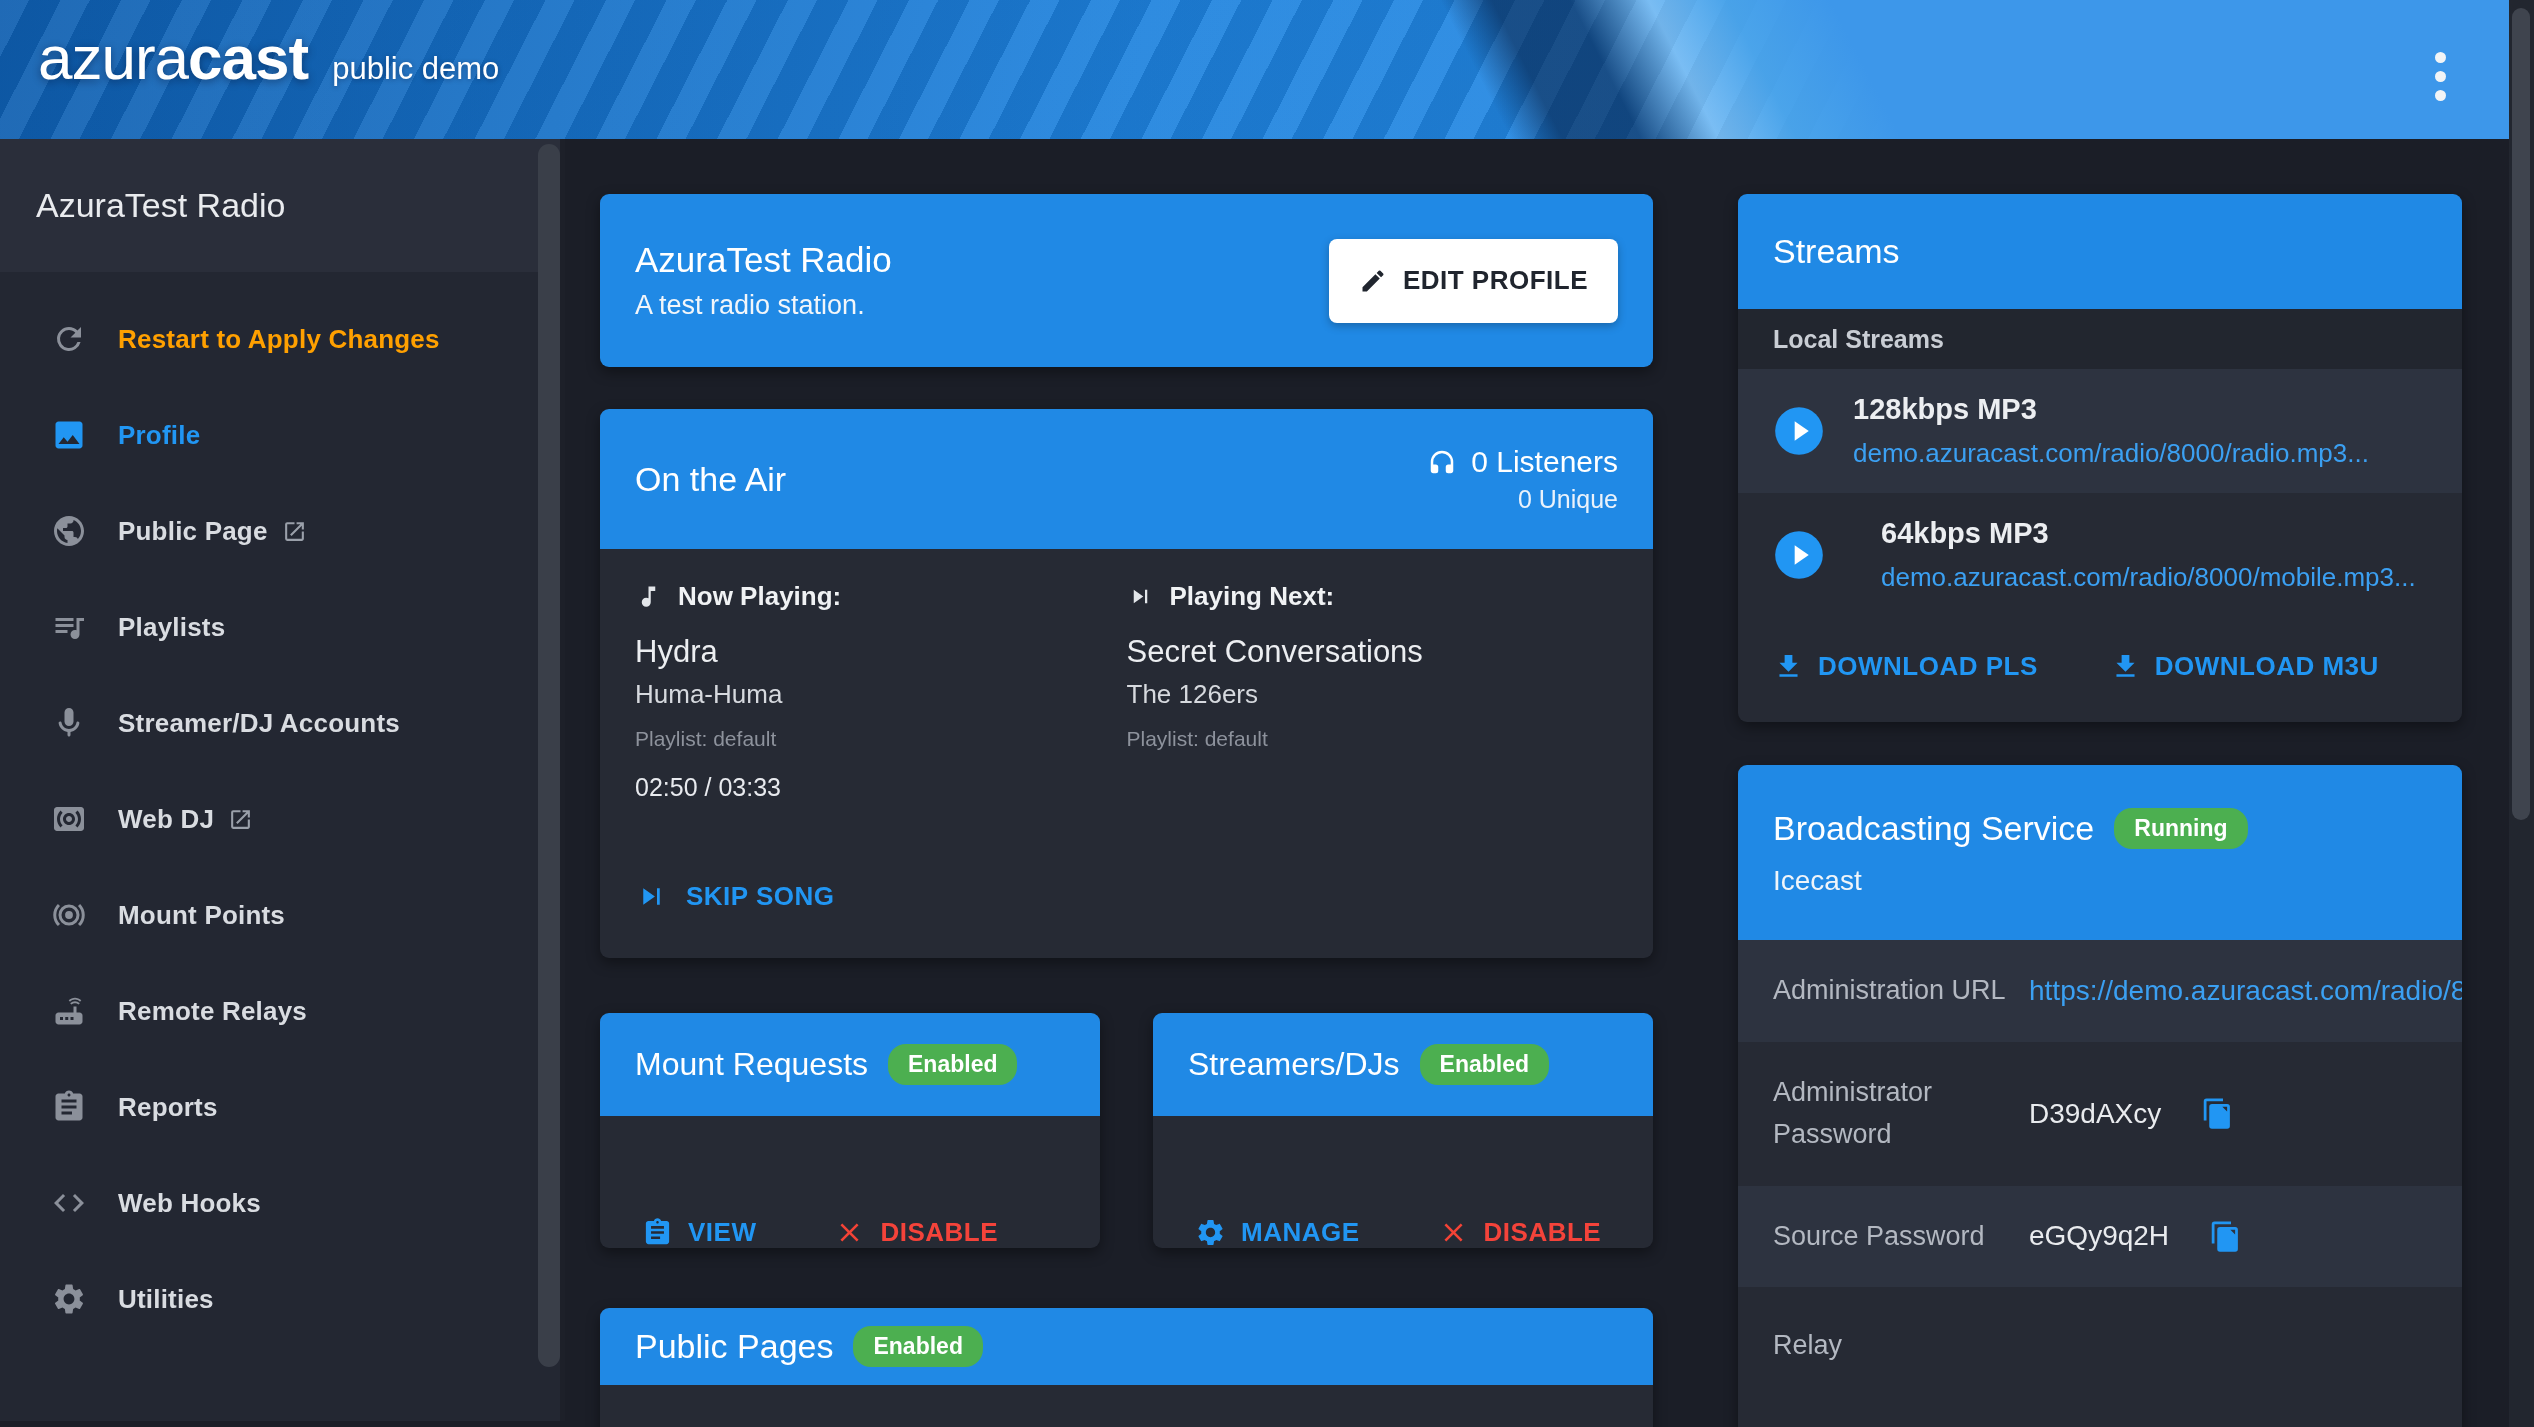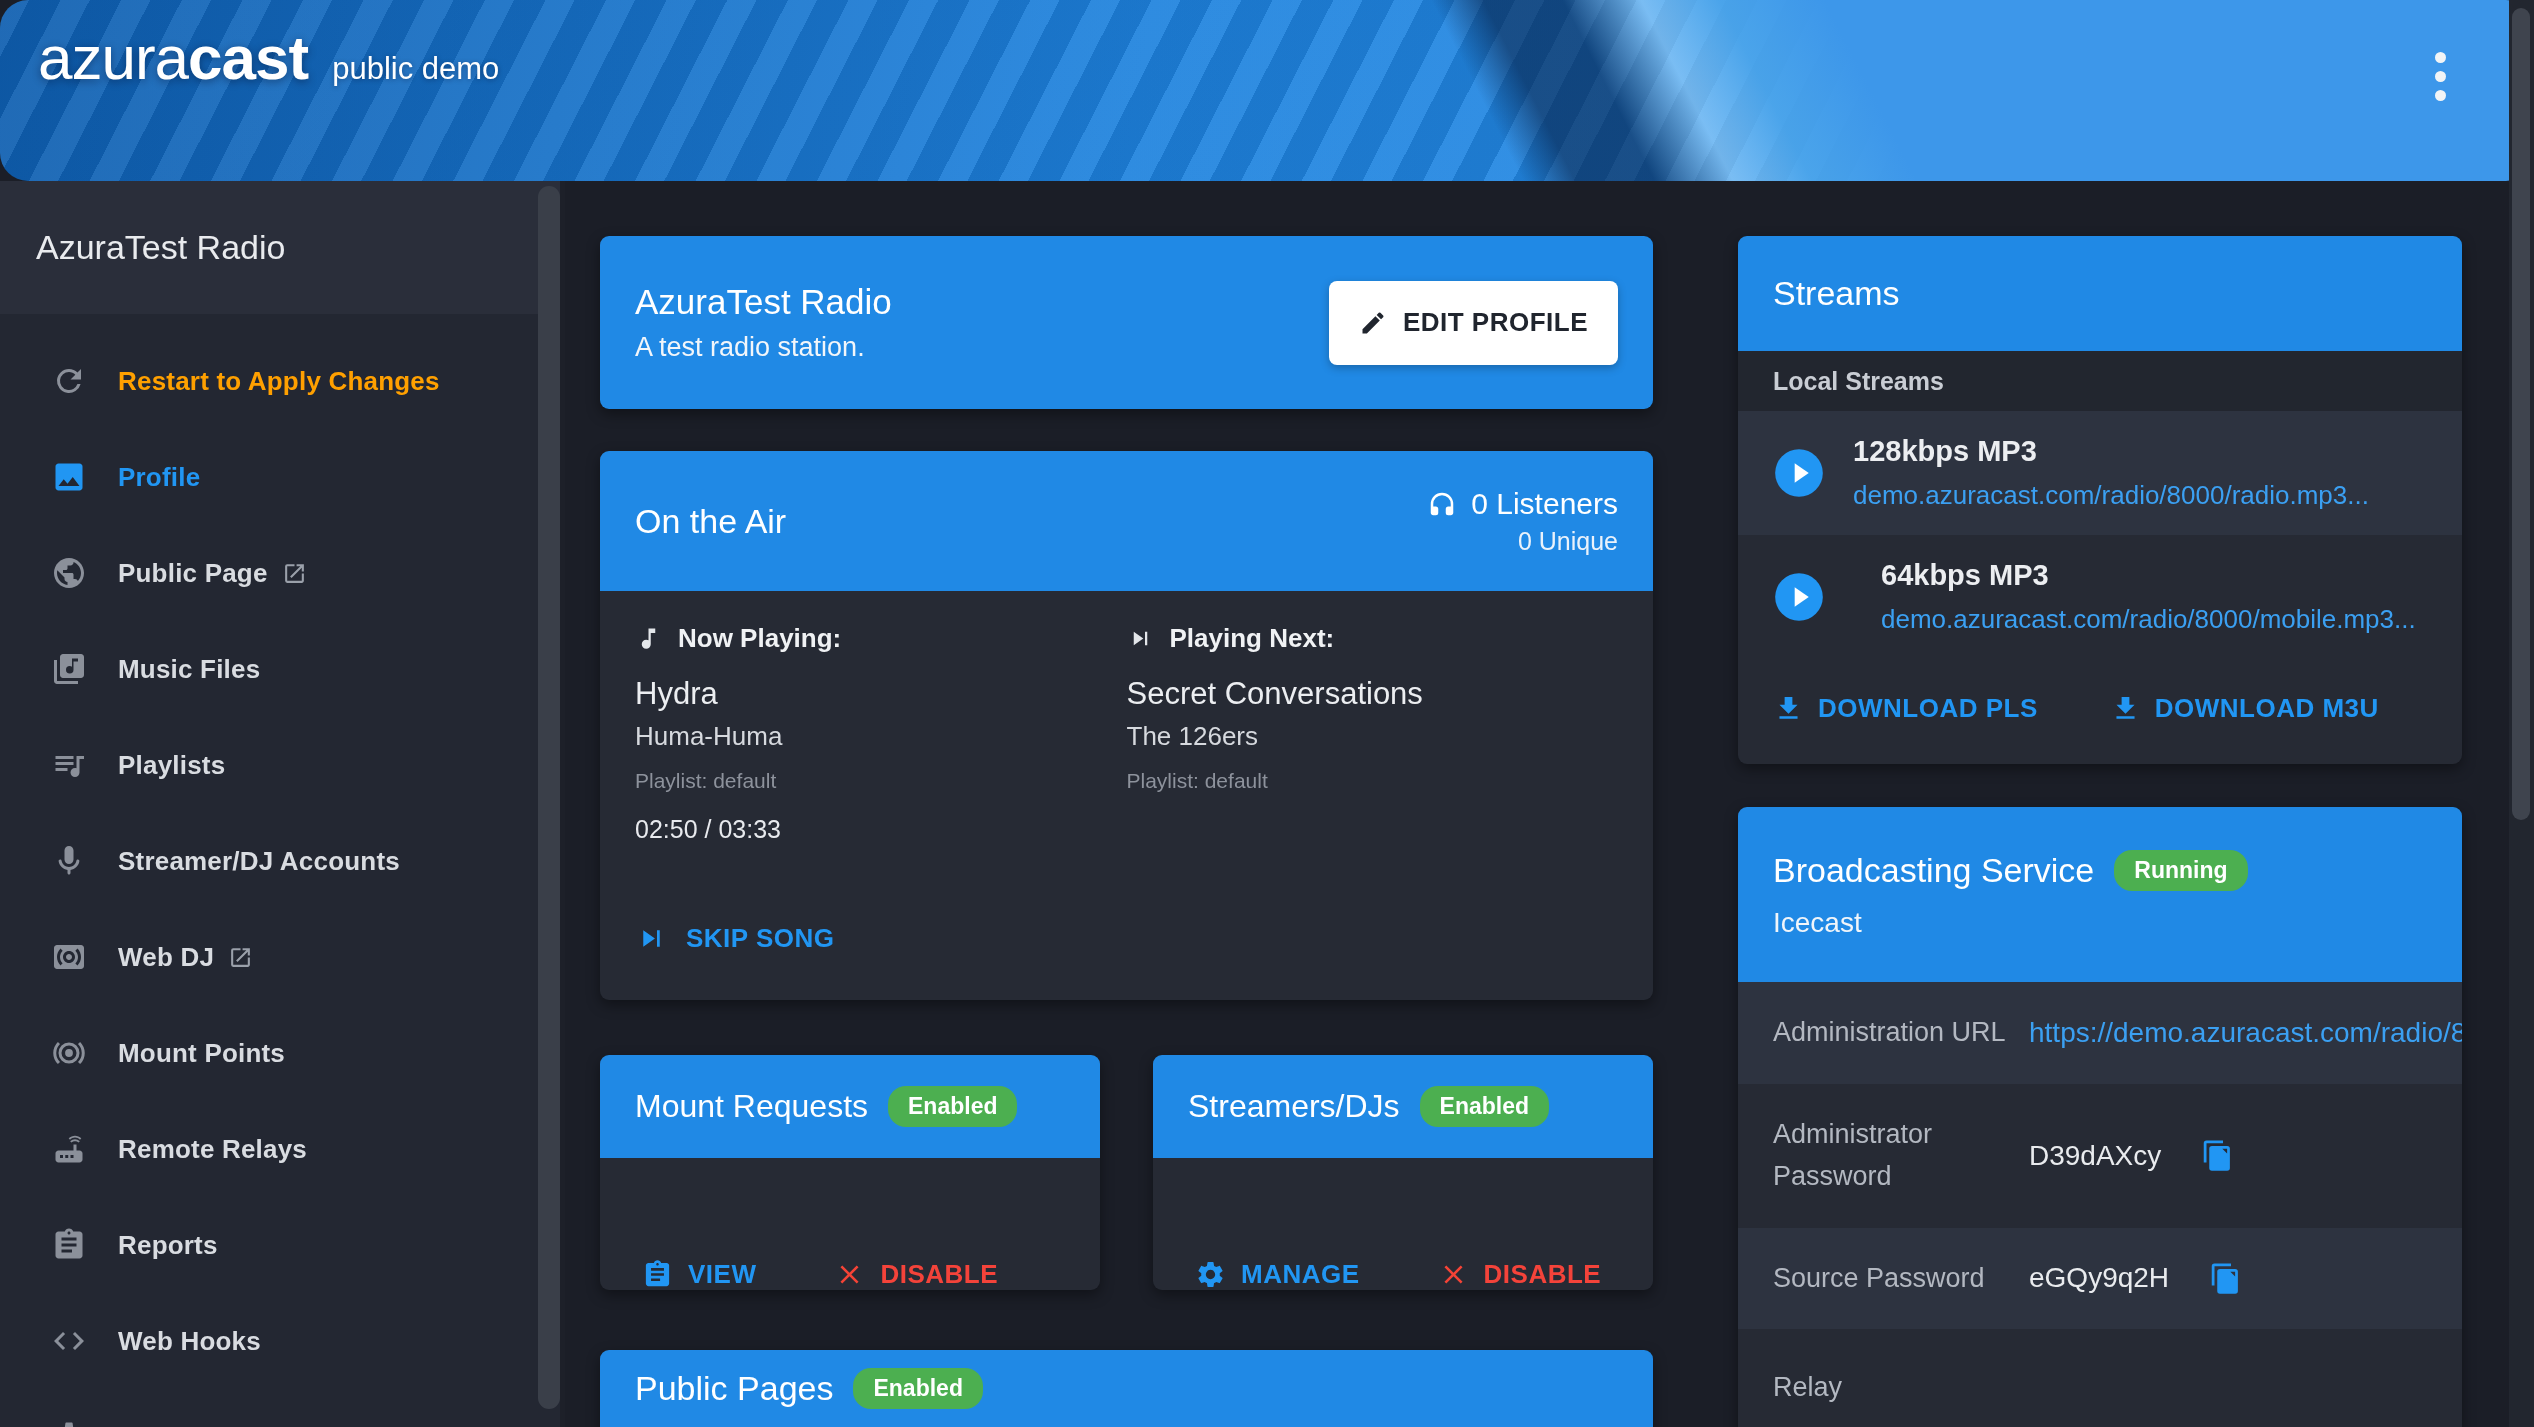--- a/index.html
+++ b/index.html
@@ -1,26 +1,25 @@
 <!DOCTYPE html>
 <html><head>
 <meta charset="utf-8">
 <style>
   * { margin:0; padding:0; box-sizing:border-box; }
   html,body { width:2534px; height:1427px; background:#1b1e27; font-family:"Liberation Sans", sans-serif; }
   .app { position:relative; width:2534px; height:1427px; overflow:hidden; background:#1b1e27; }
 
   
   .top-header {
-    position:relative; height:181px; width:100%;
+    position:relative; height:139px; width:100%;
     background:
       linear-gradient(63deg, rgba(0,0,0,0) 58%, rgba(5,25,60,.55) 60%, rgba(5,25,60,.55) 63%, rgba(180,225,255,.55) 66%, rgba(77,166,235,.9) 69%, #3d97ea 73%),
       repeating-linear-gradient(117deg, rgba(255,255,255,.07) 0 26px, rgba(0,30,70,.12) 26px 54px),
       linear-gradient(100deg, #0f5fb0 0%, #1f83de 45%, #2b93ec 100%);
-    border-radius: 28px;
   }
   .logo { position:absolute; left:38px; top:22px; display:flex; align-items:baseline; }
   .logo-light { font-size:62px; font-weight:400; color:#fff; letter-spacing:-1px; text-shadow:0 2px 8px rgba(0,10,40,.45); }
   .logo-bold  { font-size:62px; font-weight:700; color:#fff; letter-spacing:-1px; text-shadow:0 2px 8px rgba(0,10,40,.45); }
   .logo-sub   { font-size:31px; font-weight:400; color:#fff; margin-left:24px; text-shadow:0 1px 5px rgba(0,10,40,.4); }
   .kebab { position:absolute; right:86px; top:52px; width:16px; cursor:pointer; display:flex; flex-direction:column; gap:8px; align-items:center; }
   .kebab i { width:11px; height:11px; border-radius:50%; background:#f2f4f6; }
 
   
   .layout { display:flex; height:1282px; }
@@ -184,28 +183,20 @@
               </svg>
             </span>
           <span class="nlabel">Public Page</span>
           <span class="ext-icon">
               <svg viewBox="0 0 24 24">
                 <path d="M19 19H5V5h7V3H5a2 2 0 0 0-2 2v14a2 2 0 0 0 2 2h14c1.1 0 2-.9 2-2v-7h-2v7zM14 3v2h3.59l-9.83 9.83 1.41 1.41L19 6.41V10h2V3h-7z"></path>
               </svg>
             </span>
         </div>
 
-        <div class="nav-item">
-          <span class="nicon">
-              <svg viewBox="0 0 24 24">
-                <path fill-rule="evenodd" d="M20 2H8c-1.1 0-2 .9-2 2v12c0 1.1.9 2 2 2h12c1.1 0 2-.9 2-2V4c0-1.1-.9-2-2-2zm-2 5h-3v5.5a2.5 2.5 0 1 1-2.5-2.5c.57 0 1.08.19 1.5.51V5h4v2zM4 6H2v14c0 1.1.9 2 2 2h14v-2H4V6z"></path>
-              </svg>
-            </span>
-          <span class="nlabel">Music Files</span>
-        </div>
 
         <div class="nav-item">
           <span class="nicon">
               <svg viewBox="0 0 24 24">
                 <path d="M15 6H3v2h12V6zm0 4H3v2h12v-2zM3 16h8v-2H3v2zM17 6v8.18c-.31-.11-.65-.18-1-.18-1.66 0-3 1.34-3 3s1.34 3 3 3 3-1.34 3-3V8h3V6h-5z"></path>
               </svg>
             </span>
           <span class="nlabel">Playlists</span>
         </div>
 

